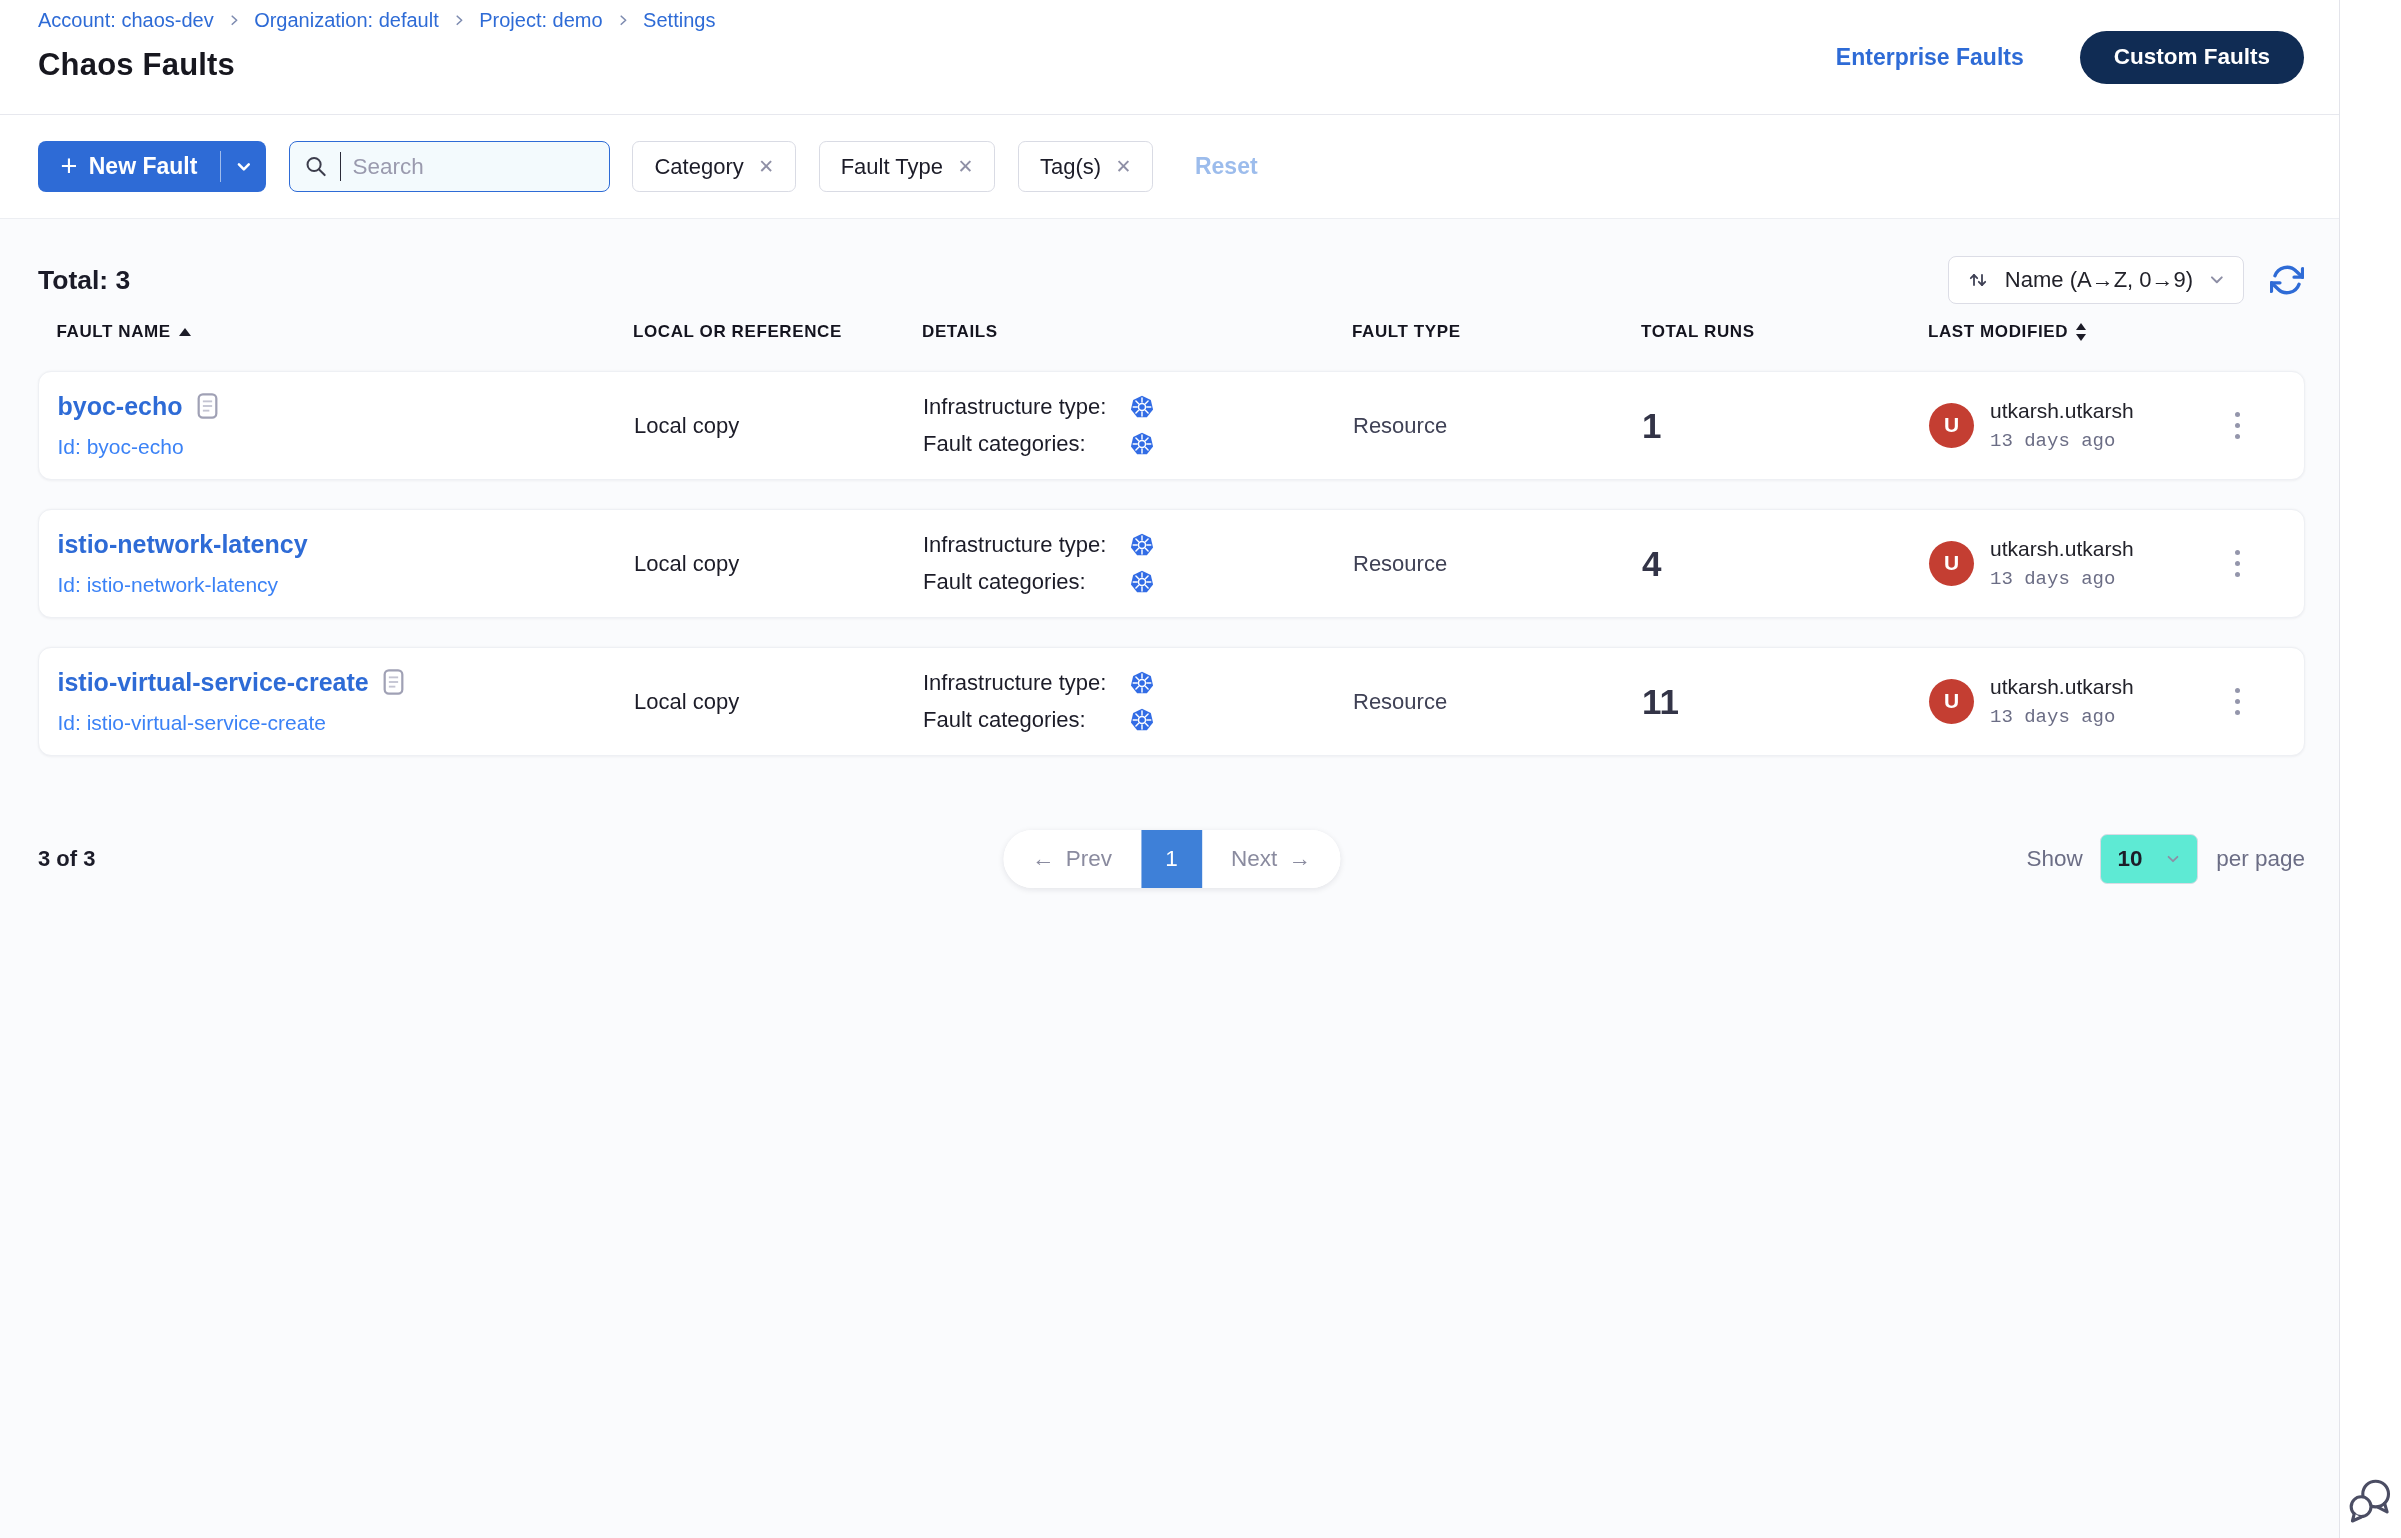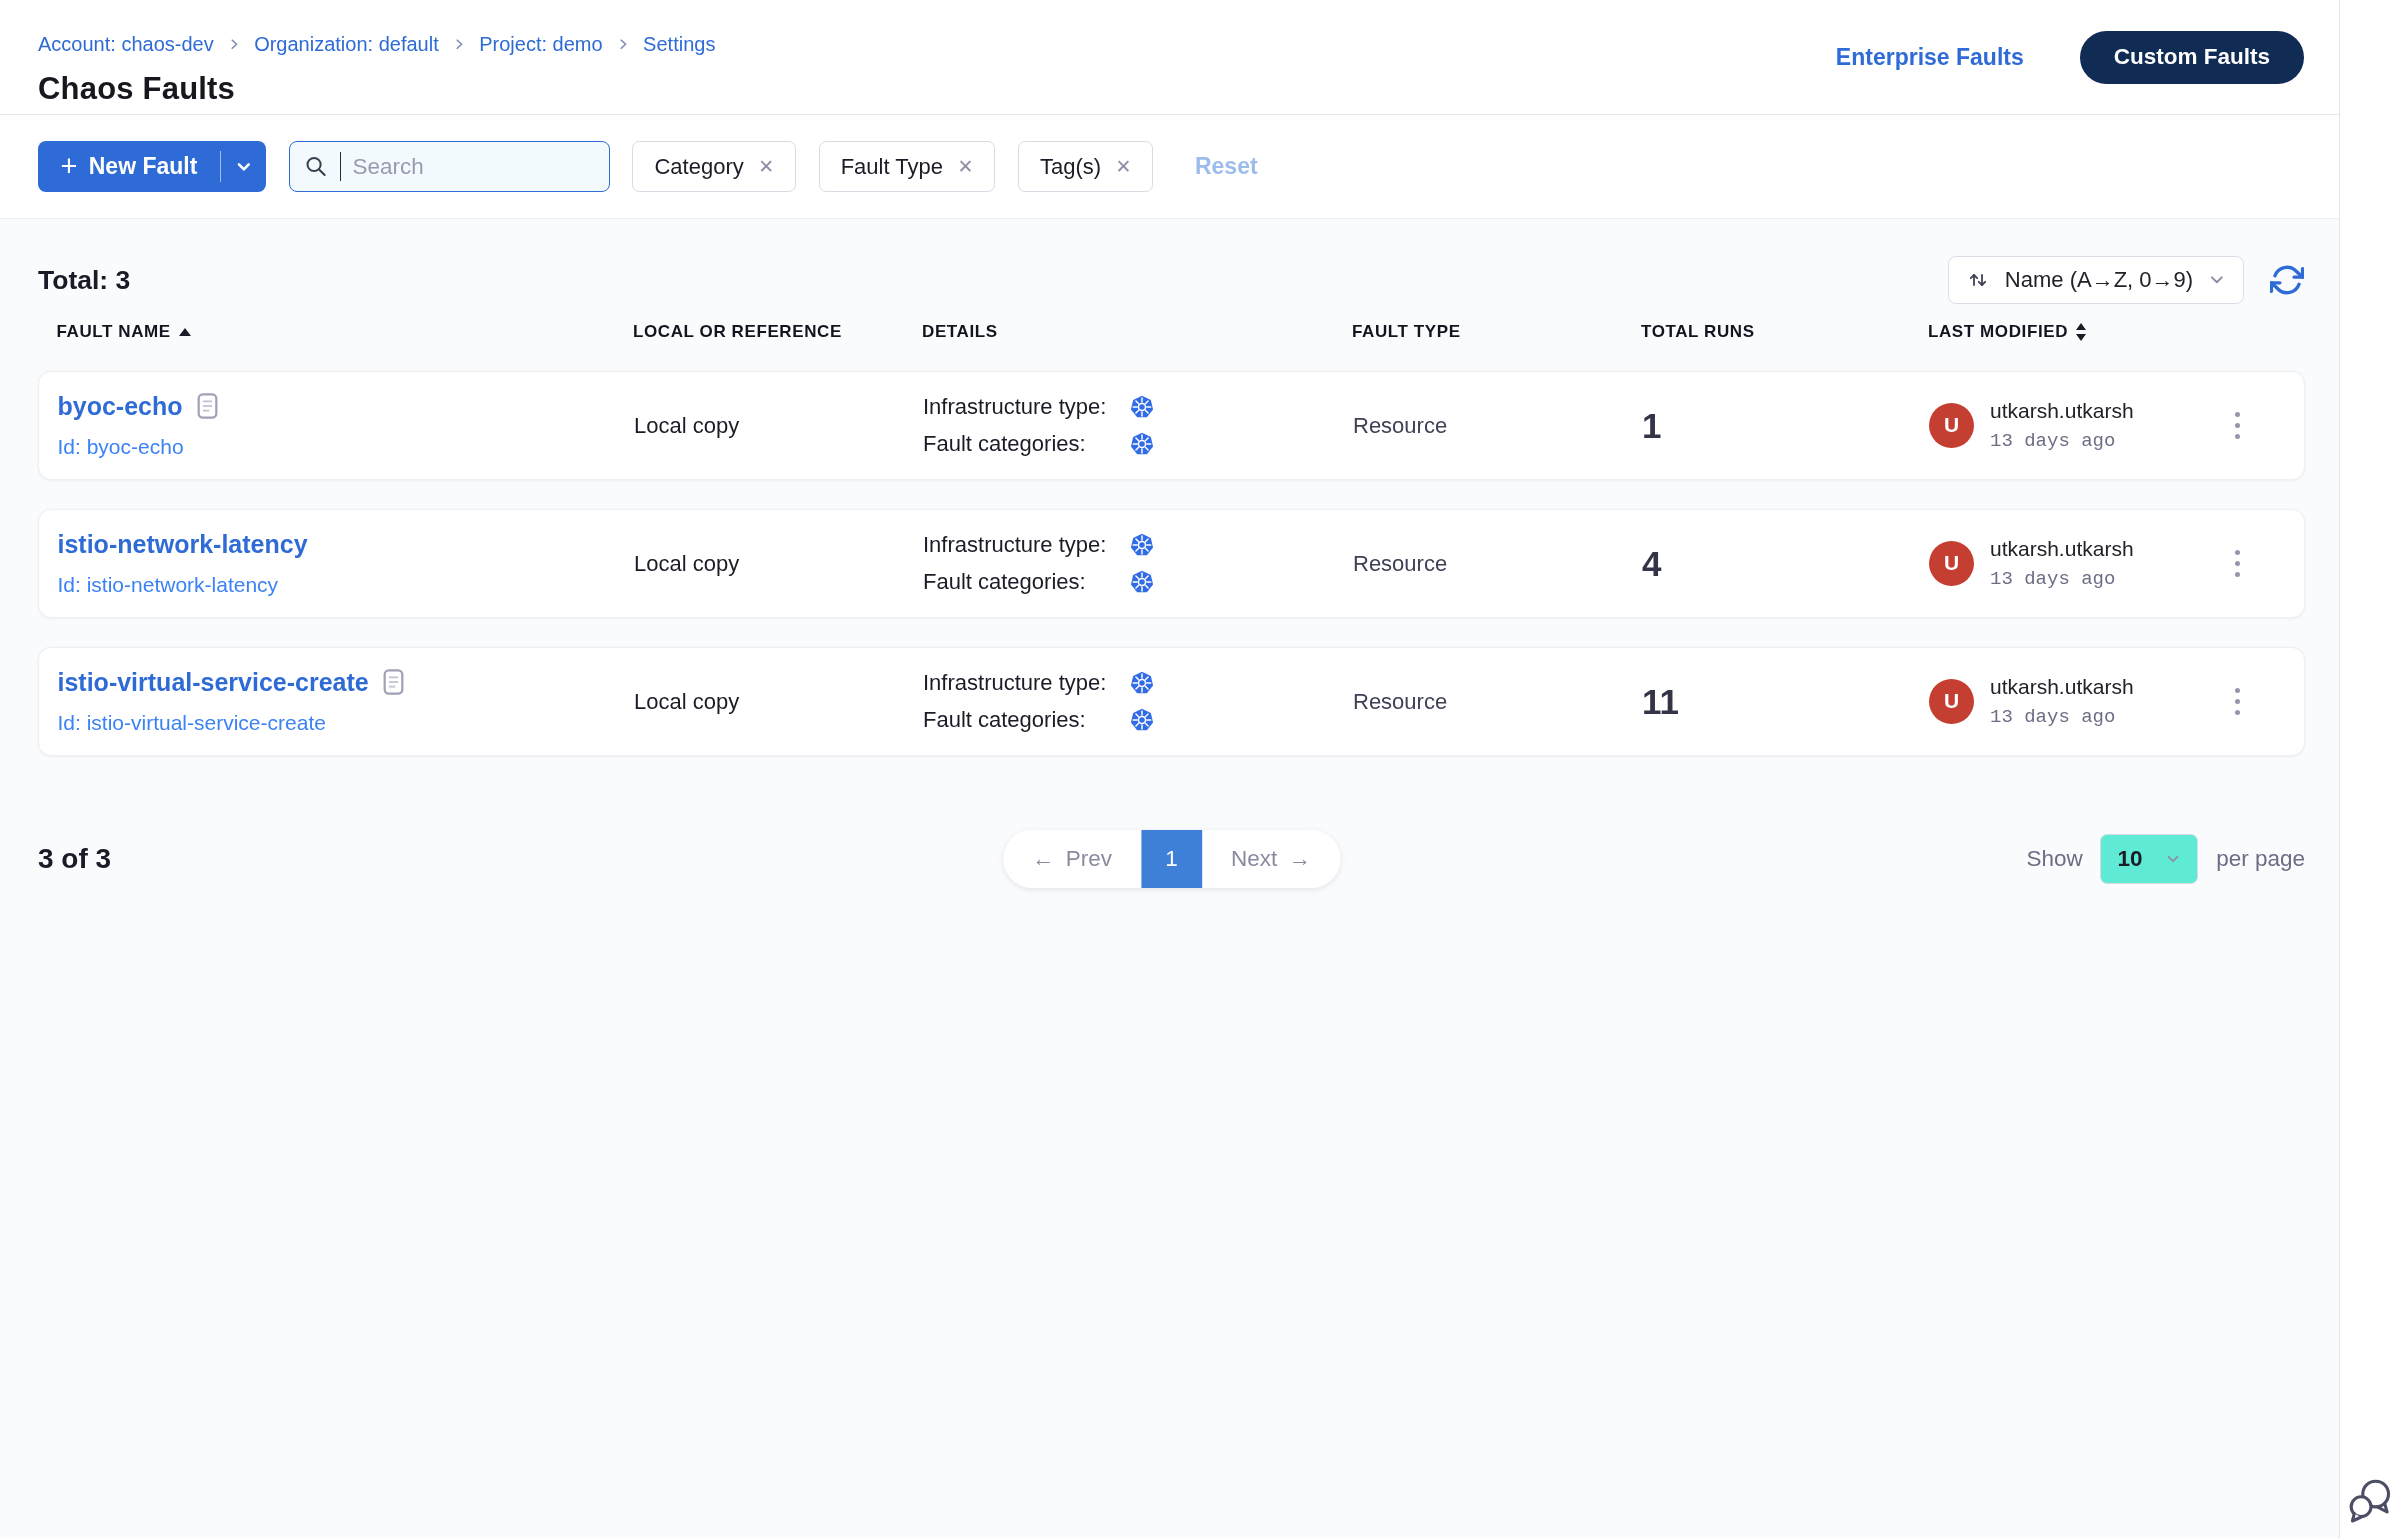--- a/index.html
+++ b/index.html
@@ -7,21 +7,21 @@
               font-family:"Liberation Sans", sans-serif; color:#1c1c28; }
   .page { display:flex; width:100%; height:100%; }
   .main-col { flex:1; display:flex; flex-direction:column; min-width:0; }
   .right-rail { width:62px; background:#ffffff; border-left:0.8px solid #e3e4ea;
                 display:flex; align-items:flex-end; justify-content:center; padding-bottom:13px; }
 
   
   .page-header { height:115px; background:#fff; border-bottom:0.8px solid #e7e8ee;
                  display:flex; justify-content:space-between; align-items:stretch;
                  padding:0 35px 0 38px; }
-  .header-left { display:flex; flex-direction:column; justify-content:flex-start; padding-top:33px; }
+  .header-left { display:flex; flex-direction:column; justify-content:flex-start; padding-top:9px; }
   .breadcrumb { display:flex; align-items:center; gap:13px; font-size:20px; color:#2e6bd6; }
   .crumb { cursor:pointer; }
   .crumb-sep { display:flex; align-items:center; }
   .page-title { font-size:31px; font-weight:700; color:#17171f; margin-top:14.5px; letter-spacing:0.2px; }
   .header-actions { display:flex; align-items:center; gap:56px; }
   .link-btn { color:#2e6bd6; font-size:23px; font-weight:600; cursor:pointer; }
   .navy-btn { background:#102c54; color:#fff; font-size:22.5px; font-weight:600;
               height:53px; padding:0 34px; border:none; border-radius:27px; cursor:pointer;
               display:flex; align-items:center; }
 
@@ -93,21 +93,21 @@
   .mod-text { display:flex; flex-direction:column; gap:6.4px; }
   .mod-name { font-size:21px; color:#22222a; }
   .mod-time { font-size:19px; color:#6b6d85;font-family:Liberation Mono, monospace; }
   .kebab { display:flex; flex-direction:column; gap:5.6px; align-items:center; justify-content:center;
            width:48px; height:64px; cursor:pointer; margin-left:9.6px; }
   .kebab i { width:5.6px; height:5.6px; border-radius:50%; background:#9496ab; }
 
   
   .pagination-row { margin-top:72px; position:relative; display:flex; align-items:center;
                     justify-content:space-between; height:61px; }
-  .page-summary { font-size:28px; font-weight:700; color:#1b1b28; }
+  .page-summary { font-size:22px; font-weight:700; color:#1b1b28; }
   .pager { position:absolute; left:50%; transform:translateX(-50%); display:flex; align-items:stretch;
            height:58px; background:#fff; border-radius:29px; overflow:hidden;
            box-shadow:0 1.6px 6.4px rgba(20,20,40,.10); }
   .pager-btn { display:flex; align-items:center; gap:11.3px; padding:0 29px; font-size:22.5px;
                color:#8a8b9f; cursor:pointer; background:#fff; border:none;
                font-family:"Liberation Sans", sans-serif; }
   .pager-page { width:61px; display:flex; align-items:center; justify-content:center;
                 background:#3e80d8; color:#fff; font-size:22.5px; cursor:pointer; }
   .perpage-zone { display:flex; align-items:center; gap:17.7px; font-size:22.5px; color:#6b6d85; }
   .size-select { display:flex; align-items:center; gap:23px; height:50px; padding:0 16px;

